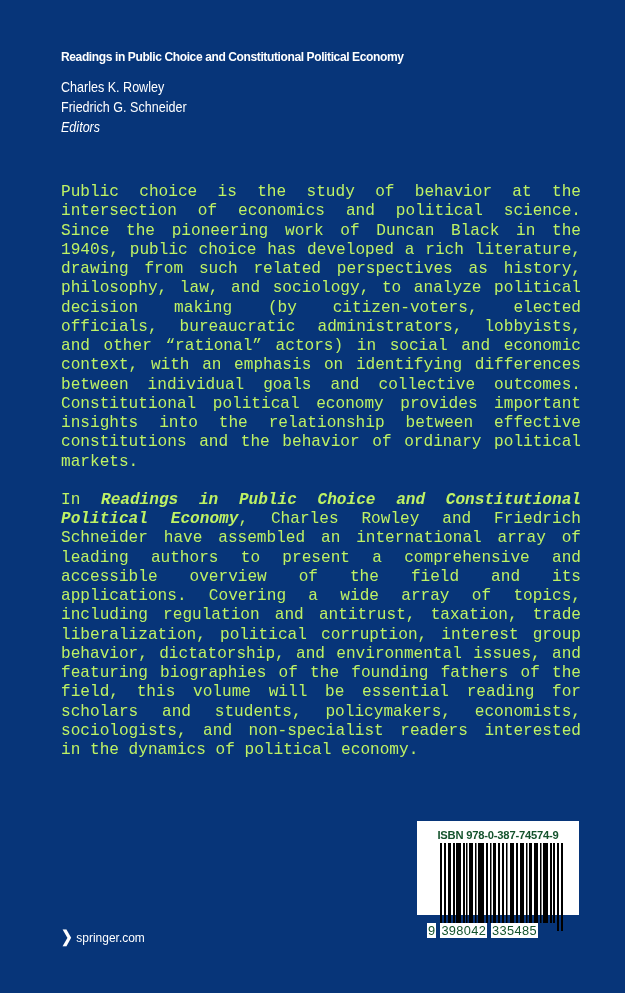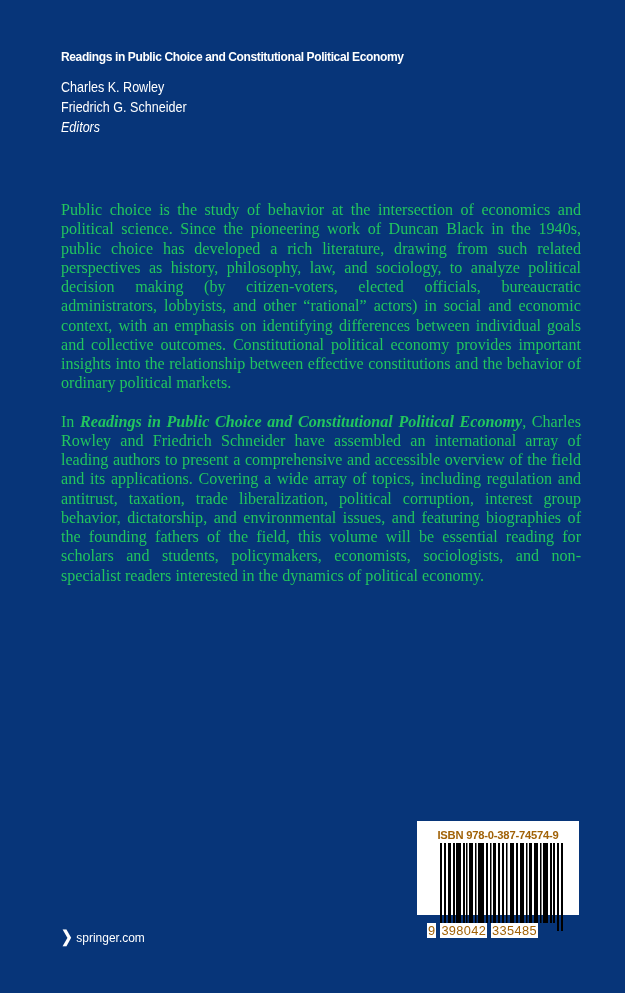--- a/index.html
+++ b/index.html
@@ -44,26 +44,25 @@
       white-space: nowrap;
     }
     .editors .role {
       font-style: italic;
     }
     .blurb {
       position: absolute;
       left: 61px;
       top: 183px;
       width: 520px;
-      font-family: Liberation Serif, serif;
+      font-family: Liberation Mono, monospace;
       font-size: 16.1px;
       line-height: 19.25px;
-      color: #22c55e;
+      color: #bef264;
       text-align: justify;
-      margin-top: 17px;
     }
     .blurb p {
       margin: 0;
     }
     .blurb p + p {
       margin-top: 19.2px;
     }
     .blurb .book-title {
       font-weight: bold;
       font-style: italic;
@@ -87,21 +86,21 @@
       margin-right: 4px;
       line-height: 1;
     }
     .barcode-box {
       position: absolute;
       left: 417px;
       top: 821px;
       width: 162px;
       height: 94px;
       background: #ffffff;
-      color: #a16207;
+      color: #14532d;
     }
     .isbn-label {
       position: absolute;
       left: 0; right: 0;
       top: 8px;
       text-align: center;
       font-family: "Liberation Sans", sans-serif;
       font-weight: bold;
       font-size: 11.2px;
       letter-spacing: -0.2px;

